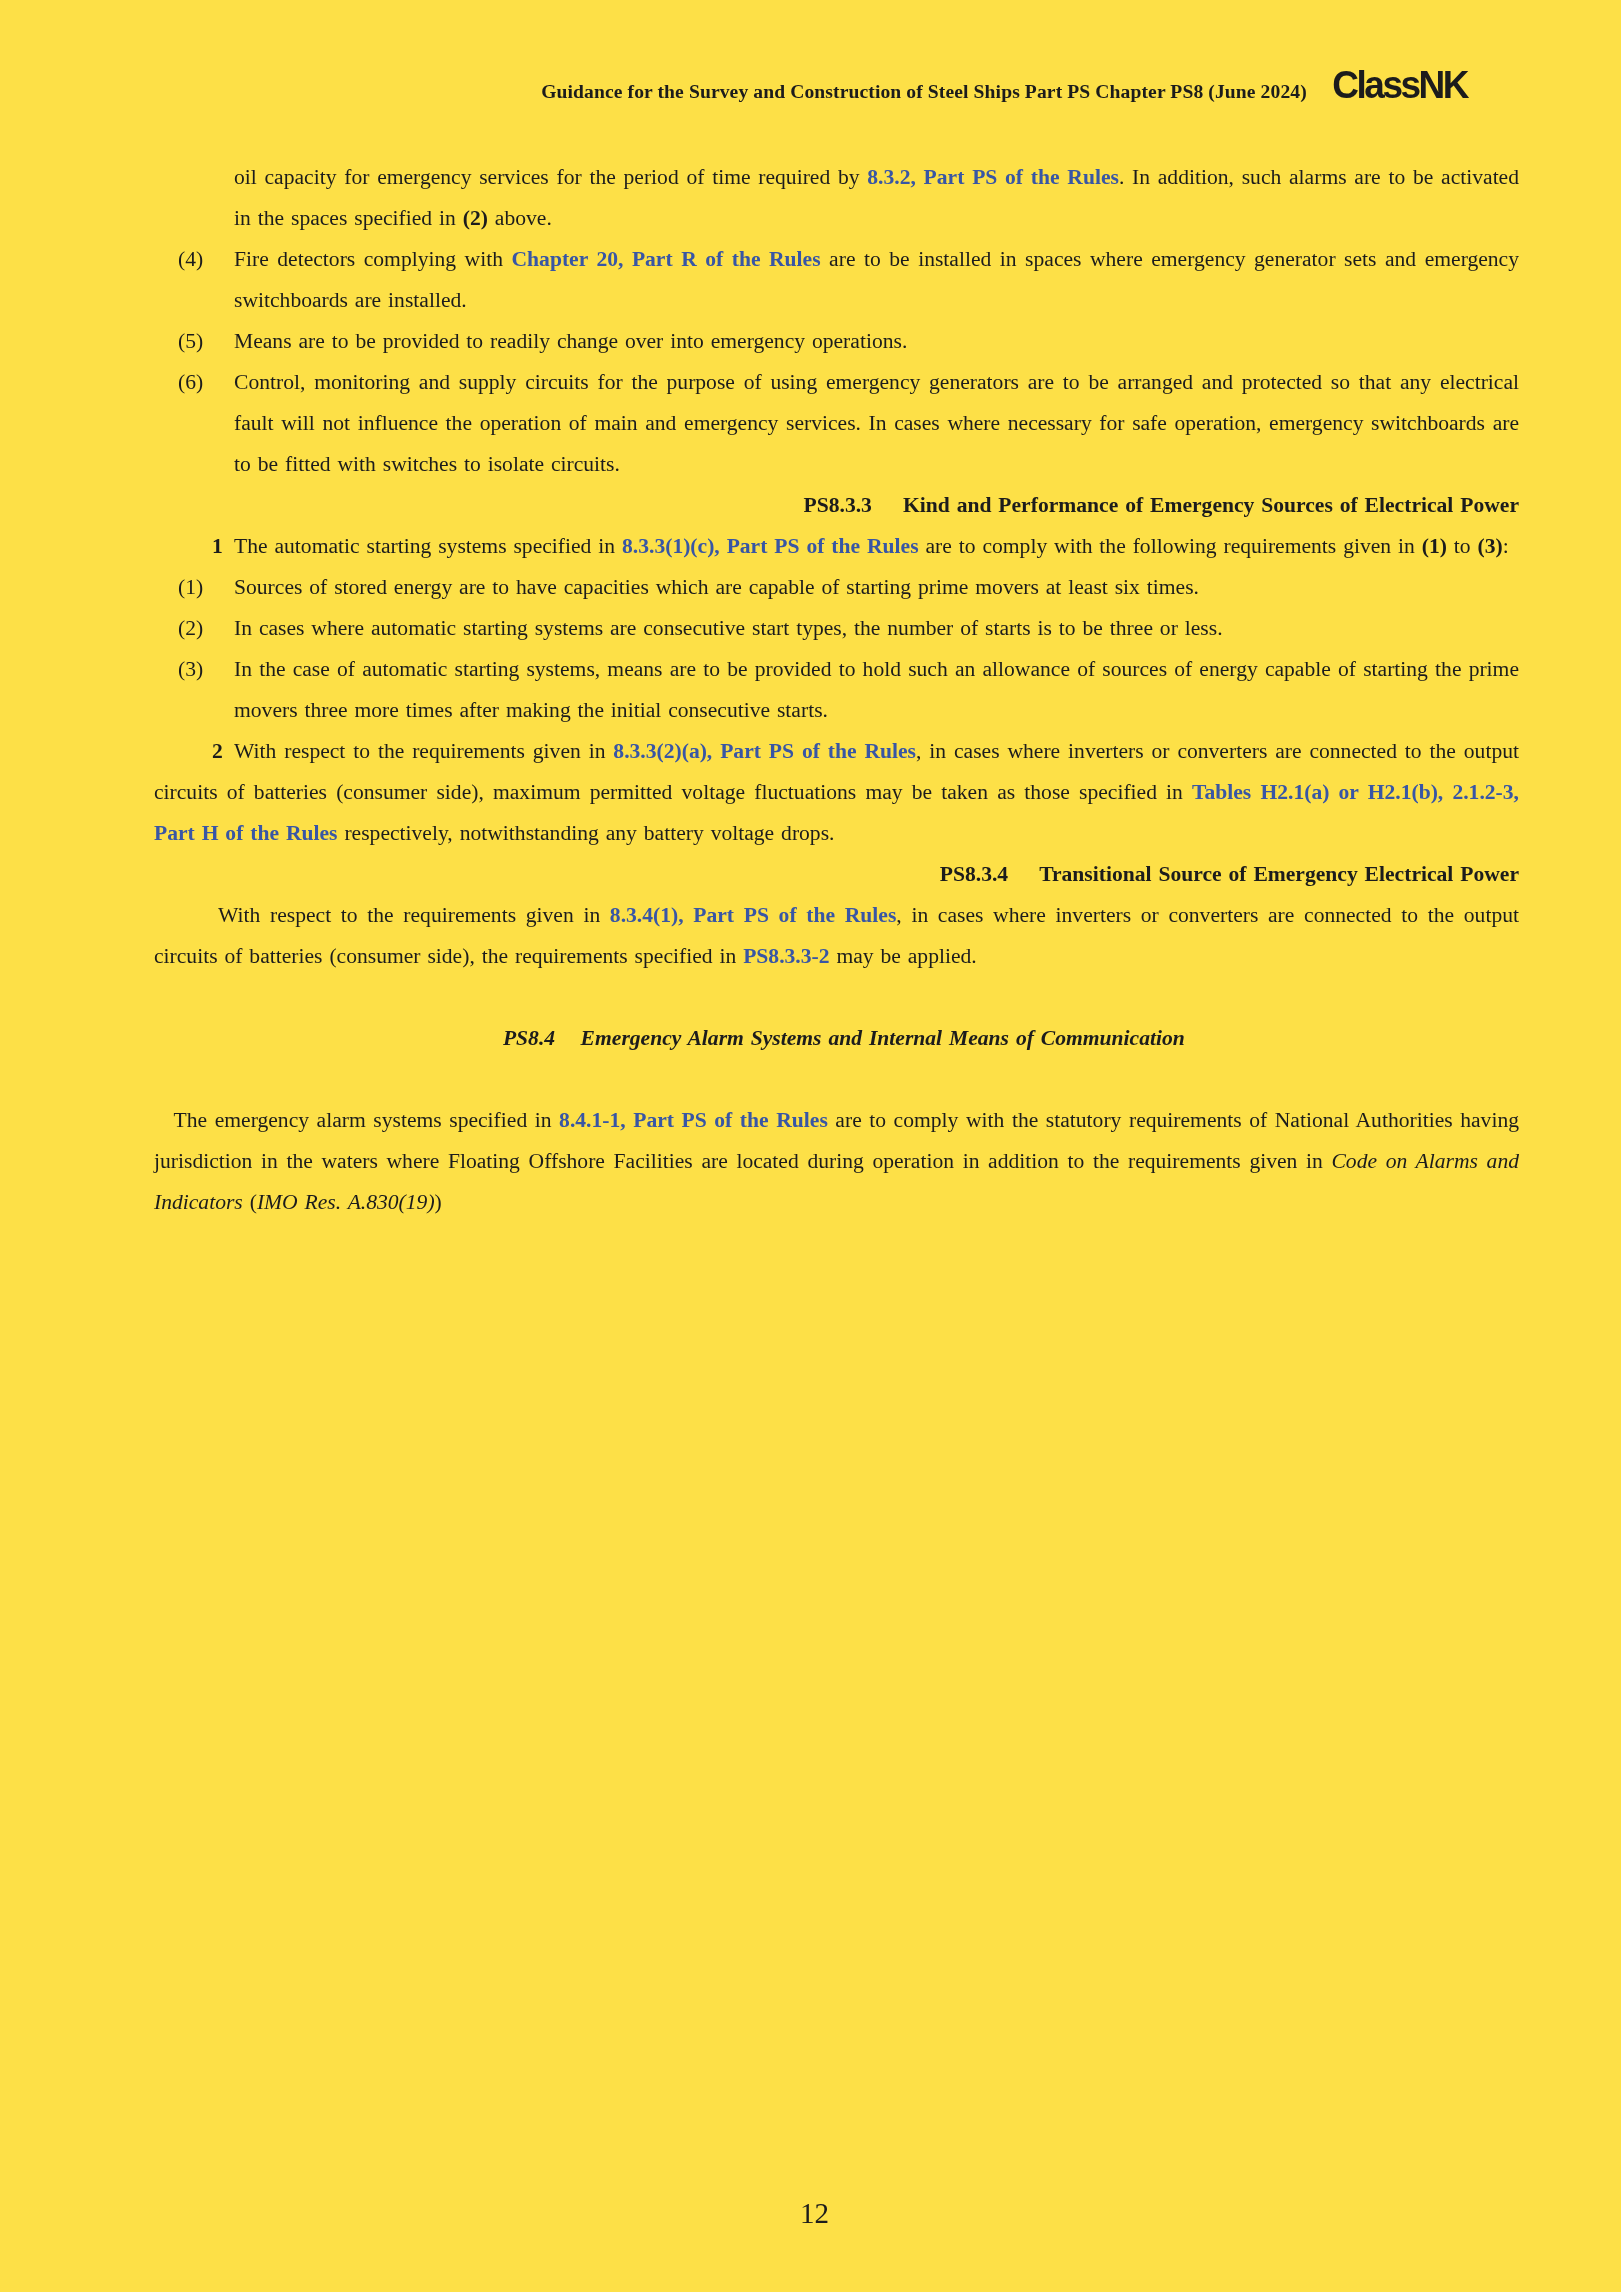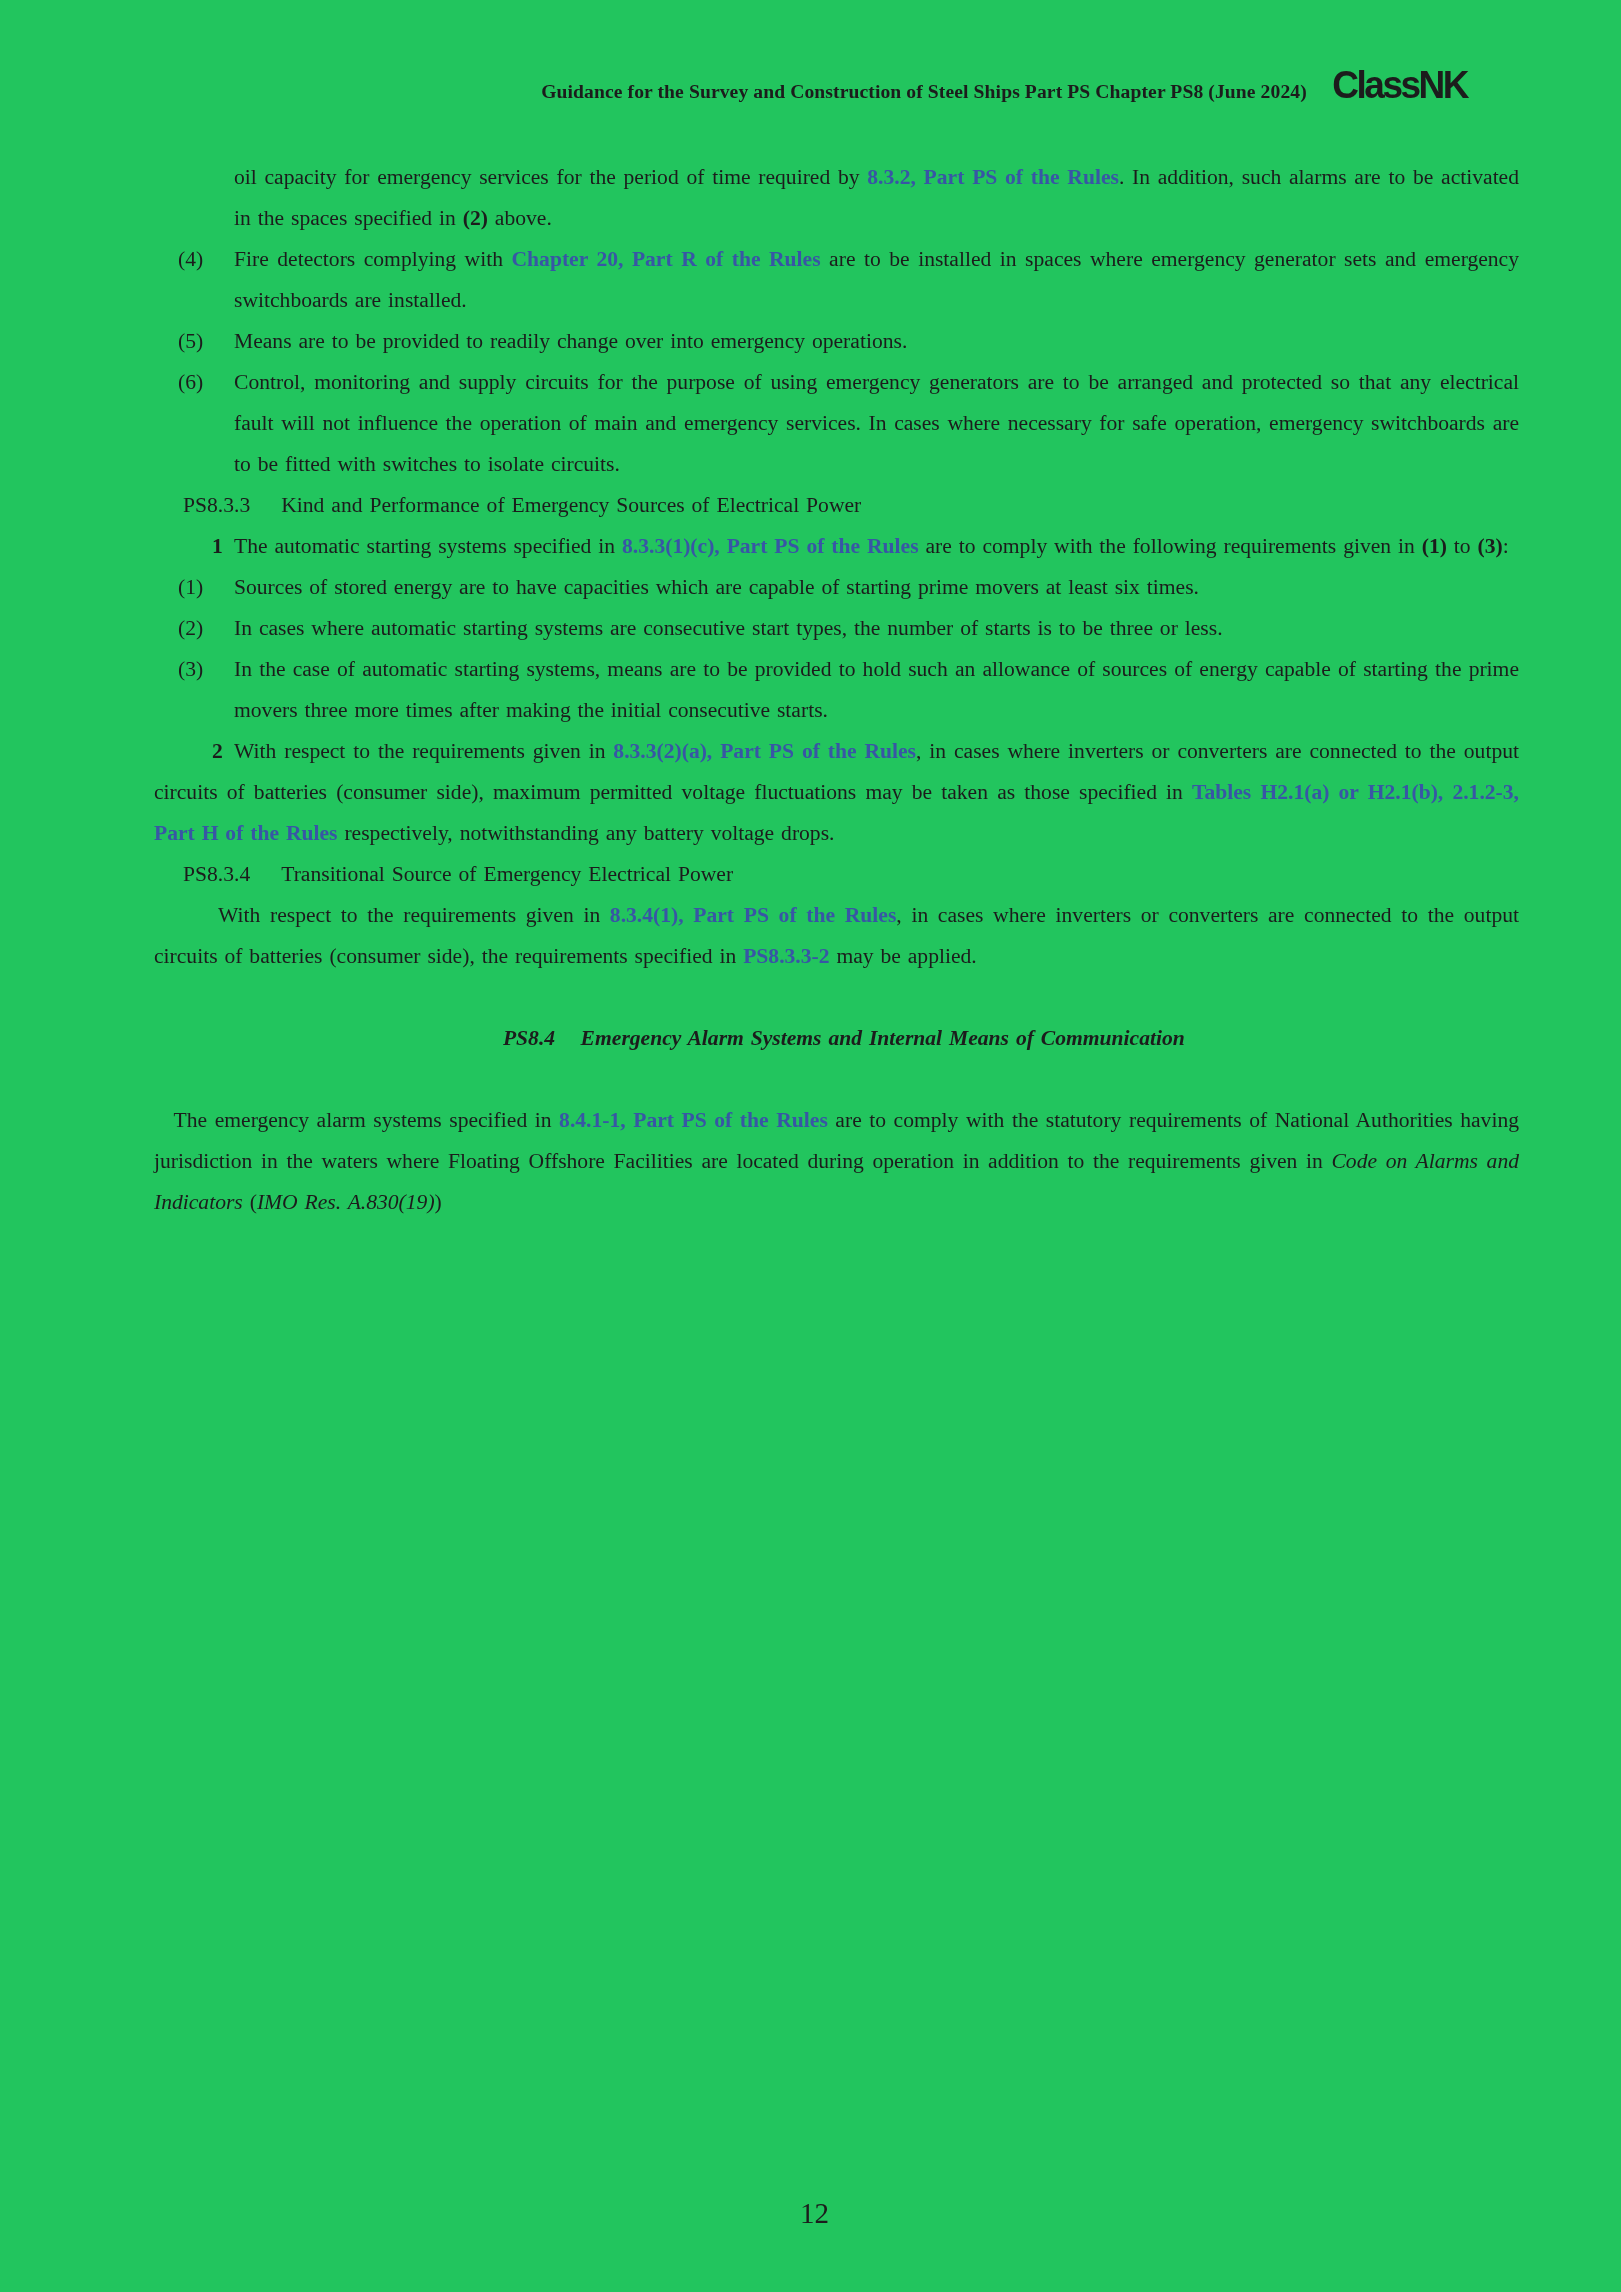--- a/index.html
+++ b/index.html
@@ -1,21 +1,21 @@
 <!DOCTYPE html>
 <html><head>
 <meta charset="utf-8">
 <style>
   html, body { margin: 0; padding: 0; background: #e8e8e8; }
   .page {
     position: relative;
     width: 1621px;
     height: 2293px;
     margin: 0 auto;
-    background: #22c55e;
+    background: #fde047;
     font-family: "Liberation Serif", serif;
     color: #1c1c1c;
     overflow: hidden;
   }
   header {
     display: flex;
     justify-content: flex-end;
     align-items: baseline;
     gap: 25.5px;
     padding: 67px 154px 0 154px;
@@ -42,21 +42,21 @@
     font-size: 21.6px;
     line-height: 41px;
     text-align: justify;
     word-spacing: 1.5px;
   }
   .cont { margin-left: 80px; }
   .item { padding-left: 80px; text-indent: -56px; }
   .item .num { display: inline-block; width: 56px; text-indent: 0; }
   .pnum { text-indent: 29px; }
   .pnum .num { display: inline-block; width: 51px; font-weight: bold; }
-  .heading { font-weight: normal; text-indent: 29px; text-align: left; }
+  .heading { font-weight: bold; text-indent: 29px; text-align: right; }
   .heading .num { margin-right: 31px; }
   .heading-major {
     font-weight: bold;
     text-indent: 14.7px;
     text-align: center;
     margin-top: 41px;
     margin-bottom: 41px;
     font-style: italic;
   }
   .heading-major .num { margin-right: 25.5px; }

